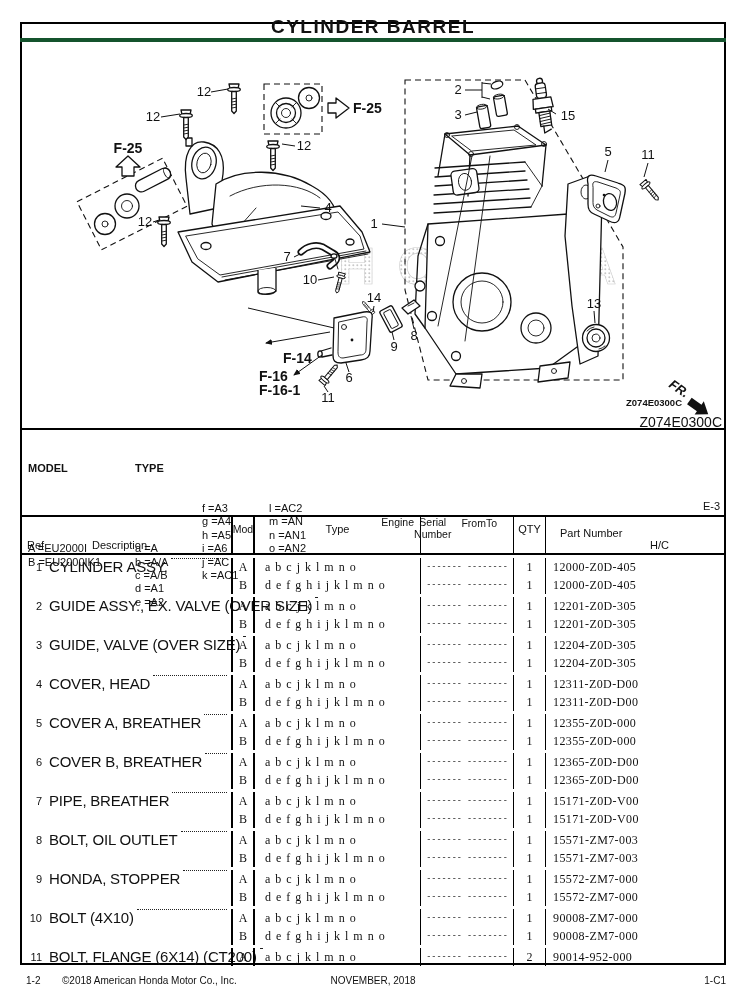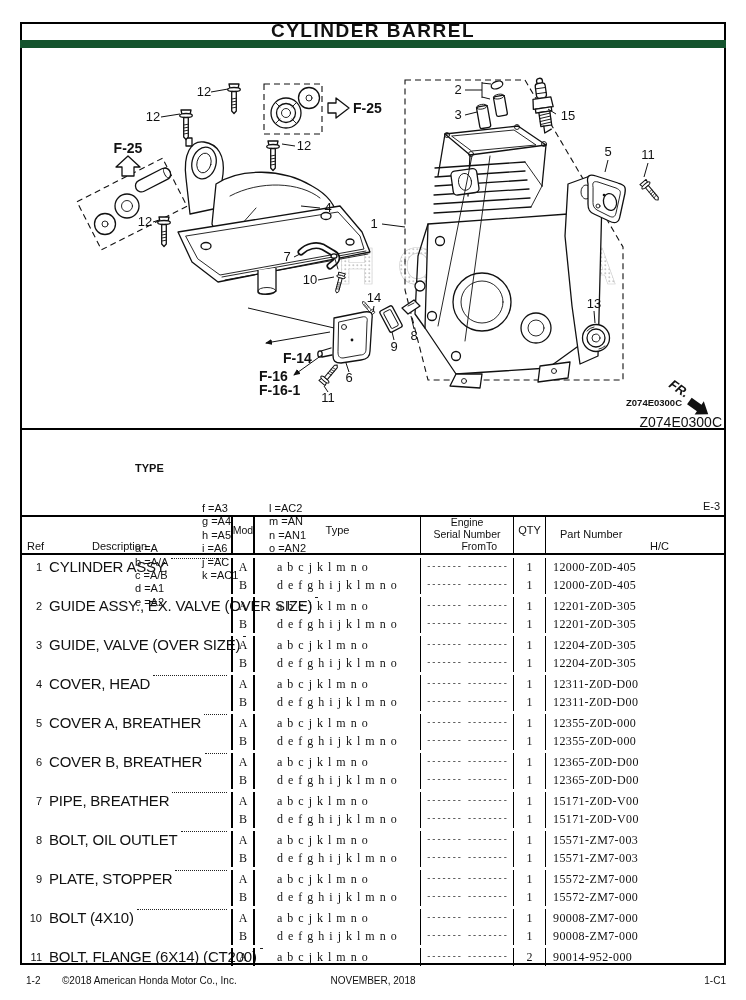--- a/index.html
+++ b/index.html
@@ -1,18 +1,18 @@
 <!DOCTYPE html>
 <html><head>
 <meta charset="utf-8">
 <style>
   *{margin:0;padding:0;box-sizing:border-box}
   html,body{width:746px;height:1000px;background:#fff;font-family:"Liberation Sans",sans-serif;color:#111;position:relative;overflow:hidden}
   #page-border{position:absolute;left:20px;top:22px;width:706px;height:943px;border:2px solid #000}
-  #title-bar{position:absolute;left:20px;top:22px;width:706px;height:26px;border-bottom:8px solid #14532d;display:flex;align-items:center;justify-content:center}
+  #title-bar{position:absolute;left:20px;top:22px;width:706px;height:20px;border-bottom:4px solid #14532d;display:flex;align-items:flex-end;justify-content:center}
   #title-bar .t{font-size:19px;font-weight:bold;letter-spacing:1.5px}
   #diagram{position:absolute;left:20px;top:56px;width:706px;height:372px}
   svg text{user-select:none}
   .ln{stroke:#111;fill:none;stroke-width:1.3;stroke-linejoin:round;stroke-linecap:round}
   .thin{stroke-width:.9}
   .fw{fill:#fff;stroke:#111;stroke-width:1.3;stroke-linejoin:round}
   .dash{stroke:#111;fill:none;stroke-width:1.1;stroke-dasharray:6 4}
   .ldr{stroke:#111;stroke-width:1;fill:none}
   .co{font:13px "Liberation Sans",sans-serif;fill:#111}
   .cob{font:bold 14px "Liberation Sans",sans-serif;fill:#111}
@@ -29,34 +29,34 @@
   
   #parts-table{position:absolute;left:20px;top:515px;width:706px;height:450px;border-top:2px solid #000}
   .grid{display:grid;grid-template-columns:211px 22px 167px 93px 32px 181px}
   .thead{height:38px;border-bottom:2px solid #000}
   .th{position:relative;font-size:11px}
   .b1{border-left:1px solid #000}.b2{border-left:2px solid #000}
   .th-ref{position:absolute;left:7px;bottom:2px}
   .th-desc{position:absolute;left:72px;bottom:2px}
   .th-bc{display:flex;align-items:flex-end;justify-content:center;padding-bottom:18px}
   .th-mod{font-size:10.5px}
-  .th-ser{display:flex;flex-direction:column;justify-content:flex-end;font-size:10.5px;text-align:center}
+  .th-ser{display:flex;justify-content:flex-end;font-size:10.5px;text-align:center}
   .th-ser .l1,.th-ser .l2{line-height:11.5px}
   .th-fromto{display:flex;justify-content:flex-end;padding:0 16px 2px 10px;line-height:12px}
   .th-part{position:absolute;left:14px;bottom:14px}
   .th-hc{position:absolute;left:104px;bottom:2px}
   .group{padding-top:3px}
   .g-c{font-family:"Liberation Serif",serif;font-size:12px}
   .line{height:18px;line-height:18px;white-space:nowrap}
   .c-desc{display:flex;align-items:flex-start;font-family:"Liberation Sans",sans-serif}
   .refnum{width:22px;text-align:right;font-size:11px;flex:none;line-height:18px}
   .desc{font-size:15px;letter-spacing:-.2px;margin-left:7px;line-height:18px;white-space:nowrap}
   .leader{flex:1;border-bottom:1.6px dotted #222;margin:0 4px 5px 3px;min-width:2px}
   .mod-line{text-align:center}
-  .type-line{padding-left:22px;letter-spacing:1px}
+  .type-line{padding-left:10px;letter-spacing:1px}
   .serial-line{font-family:"Liberation Mono",monospace;font-size:8.5px;color:#222;text-align:center}
   .qty-line{text-align:center}
   .part-line{padding-left:7px;letter-spacing:.4px}
   
   #footer{position:absolute;left:20px;top:975px;width:706px;height:16px;font-size:10px}
   #footer .f-left{position:absolute;left:6px}
   #footer .f-copy{position:absolute;left:42px}
   #footer .f-center{position:absolute;left:0;width:100%;text-align:center}
   #footer .f-right{position:absolute;right:0}
 </style>
@@ -333,20 +333,26 @@
     <text class="frt" x="-2" y="4">FR.</text>
     <path d="M24,0 L36,0 L36,-4 L47,4 L36,12 L36,8 L24,8 Z" fill="#111"></path>
   </g>
 
   <text class="code-s" text-anchor="end" x="662" y="350">Z074E0300C</text>
   <text class="code-l" text-anchor="end" x="702" y="371">Z074E0300C</text>
 </svg>
 </div>
 
 <div id="model-box">
+  <div class="leg-col" id="leg1">
+    <div class="hd">MODEL</div>
+    <div>
+      
+    <div class="leg-line">A =EU2000I</div><div class="leg-line">B =EU2000IK1</div></div>
+  </div>
   <div class="leg-col" id="leg2">
     <div class="hd">TYPE</div>
     <div>
       
     <div class="leg-line">a =A</div><div class="leg-line">b =A/A</div><div class="leg-line">c =A/B</div><div class="leg-line">d =A1</div><div class="leg-line">e =A2</div></div>
   </div>
   <div class="leg-col" id="leg3">
     <div>
       
     <div class="leg-line">f =A3</div><div class="leg-line">g =A4</div><div class="leg-line">h =A5</div><div class="leg-line">i =A6</div><div class="leg-line">j =AC</div><div class="leg-line">k =AC1</div></div>
@@ -594,21 +600,21 @@
           <div class="line qty-line">1</div>
         </div>
     <div class="g-c col-part b1">
           <div class="line part-line">15571-ZM7-003</div>
           <div class="line part-line">15571-ZM7-003</div>
         </div>
   </div>
       <div class="grid group">
     <div class="g-c c-desc">
       <span class="refnum">9</span>
-      <span class="desc">PLATE, STOPPER</span>
+      <span class="desc">HONDA, STOPPER</span>
       <span class="leader"></span>
     </div>
     <div class="g-c col-mod b2">
           <div class="line mod-line">A</div>
           <div class="line mod-line">B</div>
         </div>
     <div class="g-c col-type b2">
           <div class="line type-line">a b c j k l m n o</div>
           <div class="line type-line">d e f g h i j k l m n o</div>
         </div>

